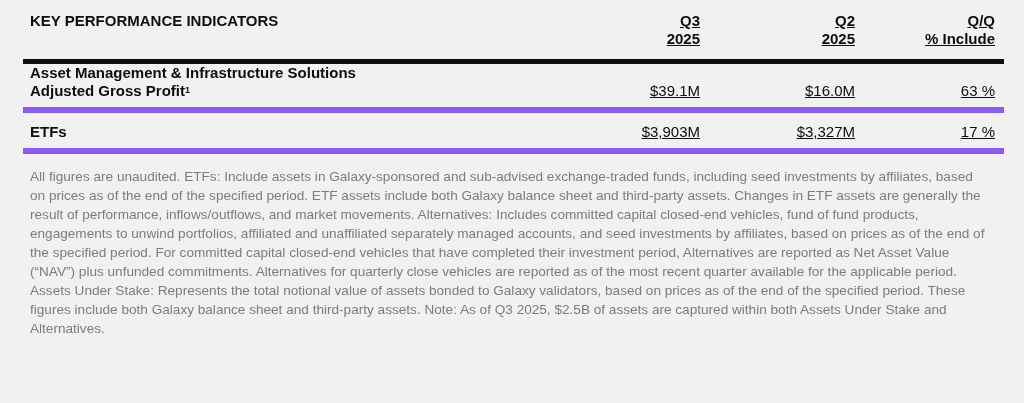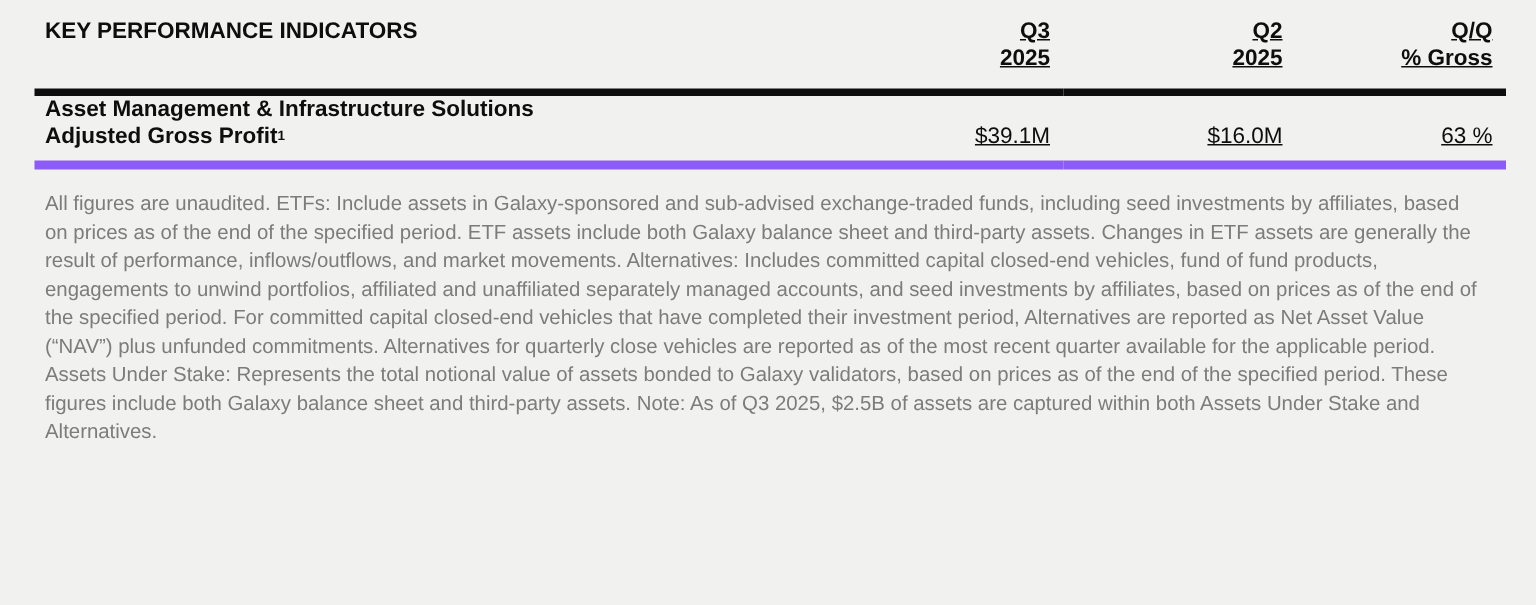--- a/index.html
+++ b/index.html
@@ -76,36 +76,42 @@
         <th class="c-q3 num">
           <div>Q3</div>
           <div>2025</div>
         </th>
         <th class="c-q2 num">
           <div>Q2</div>
           <div>2025</div>
         </th>
         <th class="c-qoq num">
           <div>Q/Q</div>
-          <div>% Gross</div>
+          <div>% Include</div>
         </th>
       </tr>
     </thead>
     <tbody>
 
       <tr class="row-first">
         <td class="c-label">
           <div>Asset Management &amp; Infrastructure Solutions</div>
           <div><span>Adjusted Gross Profit</span><sup class="fn">1</sup></div>
         </td>
         <td class="c-q3 num">$39.1M</td>
         <td class="c-q2 num">$16.0M</td>
         <td class="c-qoq num">63 %</td>
       </tr>
 
+      <tr class="row-std">
+        <td class="c-label">ETFs</td>
+        <td class="c-q3 num">$3,903M</td>
+        <td class="c-q2 num">$3,327M</td>
+        <td class="c-qoq num">17 %</td>
+      </tr>
 
 
 
     </tbody>
   </table>
 
   <p class="footnote"><span>All figures are unaudited. </span><span class="b">ETFs:</span><span> Include assets in Galaxy-sponsored and sub-advised exchange-traded funds, including seed investments by affiliates, based on prices as of the end of the specified period. ETF assets include both Galaxy balance sheet and third-party assets. Changes in ETF assets are generally the result of performance, inflows/outflows, and market movements. </span><span class="b">Alternatives:</span><span> Includes committed capital closed-end vehicles, fund of fund products, engagements to unwind portfolios, affiliated and unaffiliated separately managed accounts, and seed investments by affiliates, based on prices as of the end of the specified period. For committed capital closed-end vehicles that have completed their investment period, Alternatives are reported as Net Asset Value (“NAV”) plus unfunded commitments. Alternatives for quarterly close vehicles are reported as of the most recent quarter available for the applicable period. </span><span class="b">Assets Under Stake:</span><span> Represents the total notional value of assets bonded to Galaxy validators, based on prices as of the end of the specified period. These figures include both Galaxy balance sheet and third-party assets. Note: As of Q3 2025, $2.5B of assets are captured within both Assets Under Stake and Alternatives.</span></p>
 
 </div>
 

